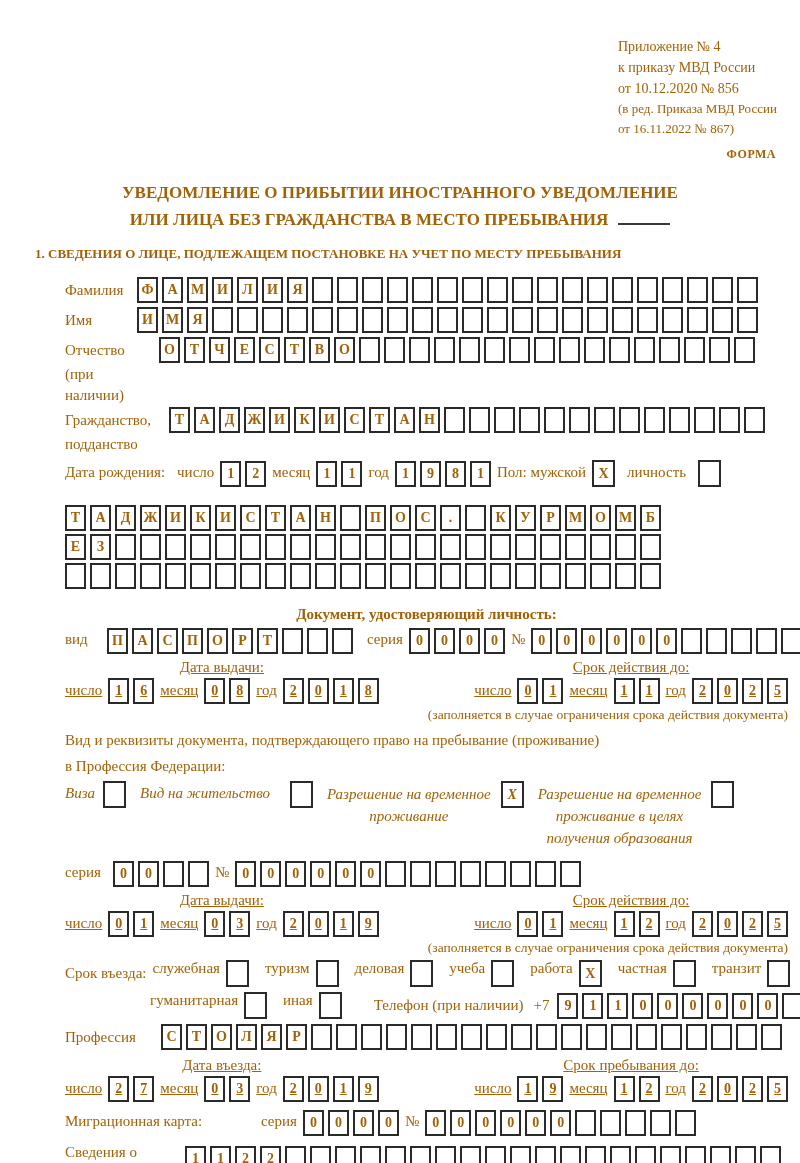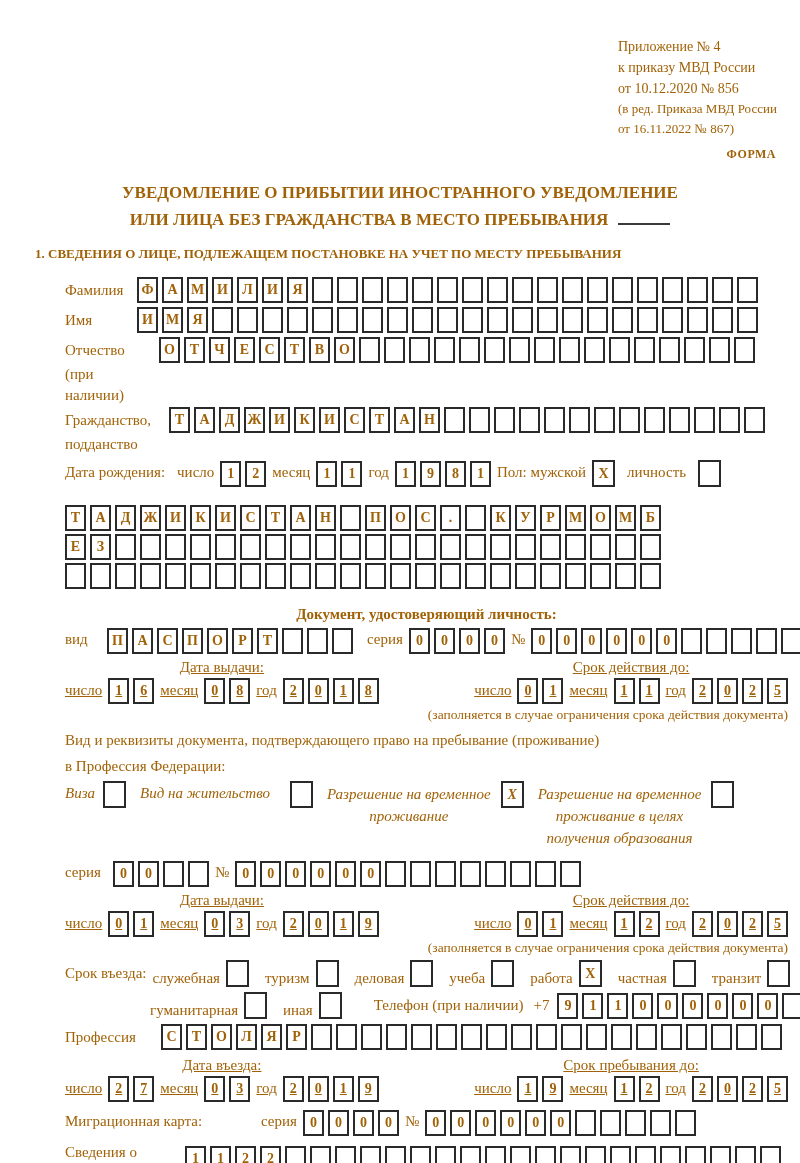--- a/index.html
+++ b/index.html
@@ -38,21 +38,21 @@
   .note{ text-align:right;font-size:13.5px;line-height:17px;margin-bottom:4px;}
   .para{line-height:26px;}
   .opt-row{display:flex;align-items:flex-start;margin:2px 0 10px 0;font-style:italic;}
   .opt{display:flex;align-items:flex-start;margin-right:14px;}
   .opt .olbl{line-height:25px;margin-right:8px;}
   .opt .center{text-align:center;line-height:22px;padding-top:2px;}
   .heading-center{text-align:center;font-weight:bold;font-size:15px;line-height:20px;margin:12px 0 2px 0;}
   .purpose-row{display:flex;align-items:center;flex-wrap:nowrap;margin-bottom:5px;}
   .purpose-row > *{flex:none;}
   .p-lbl{margin-right:6px;}
-  .p-opt{display:flex;align-items:flex-end;margin-right:10px;}
+  .p-opt{display:flex;align-items:flex-start;margin-right:10px;}
   .p-opt span{margin-right:6px;}
   .indent2{margin-left:85px;}
 </style>
 </head>
 <body>
 
 <div class="page">
 
   <div class="doc-ref">
     <div>Приложение № 4</div>

